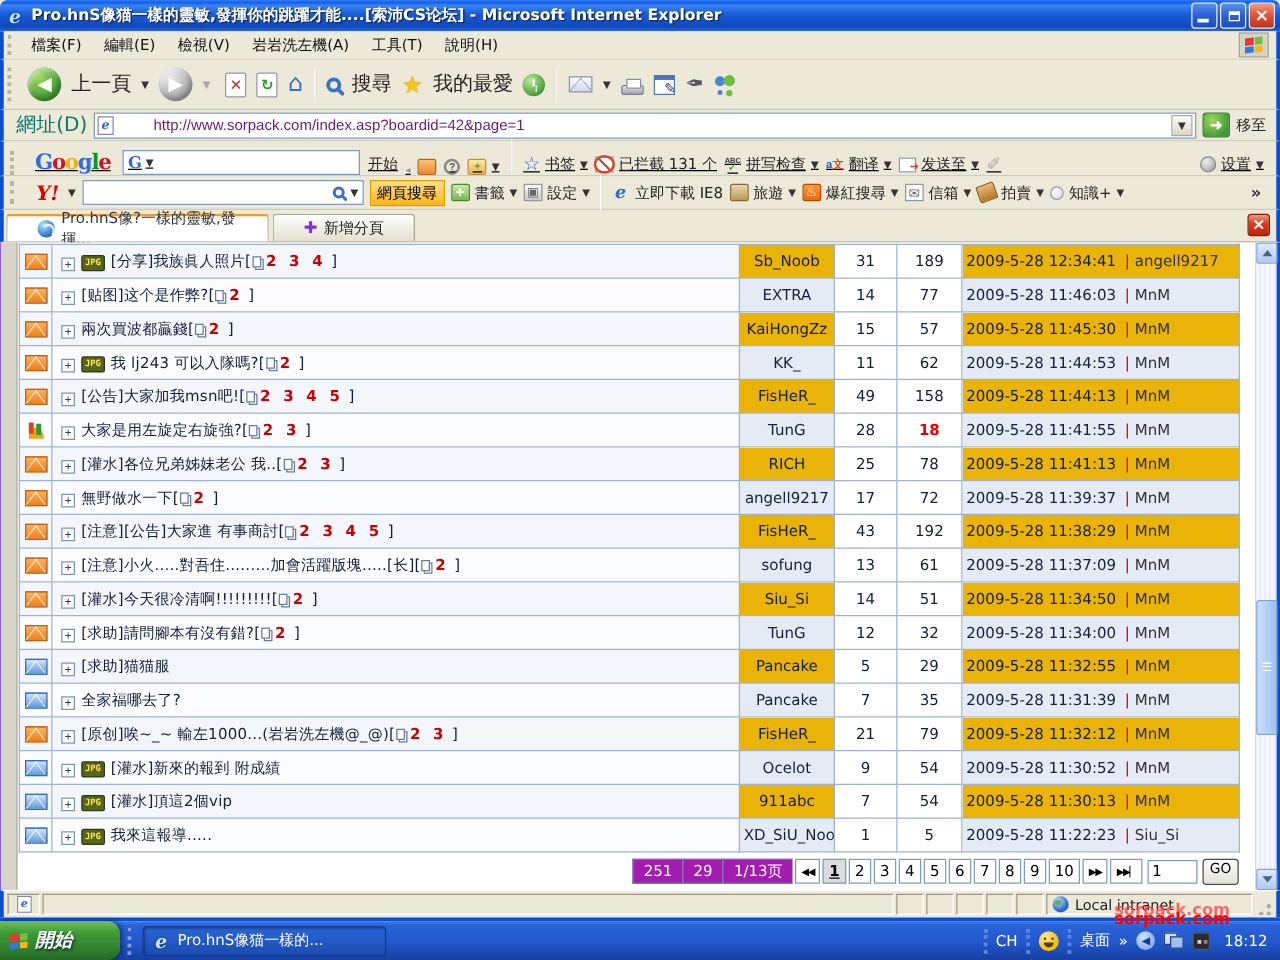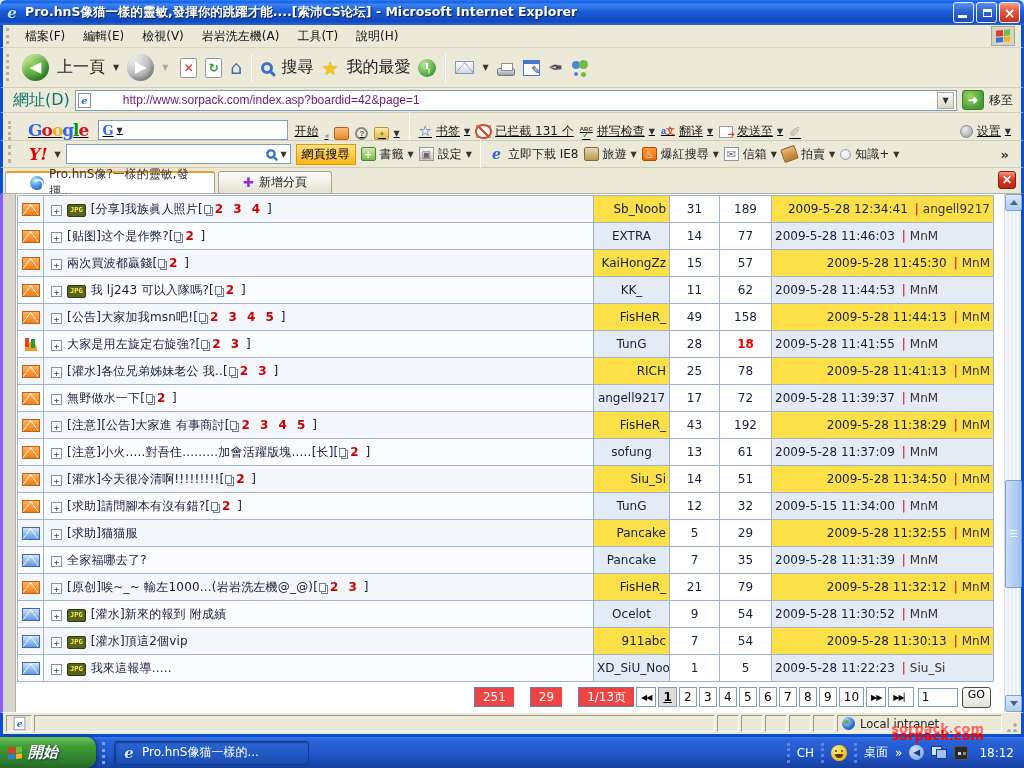--- a/index.html
+++ b/index.html
@@ -118,33 +118,33 @@
   .tab { height:22px; display:flex; align-items:center; gap:5px; padding:0 24px; font-size:12px; border:1px solid #a8a494; border-bottom:0; border-radius:3px 3px 0 0; }
   .tab.active { background:#fff; border-top:2px solid #f59a23; width:210px; color:#333; }
   .tab.newtab { background:linear-gradient(#fdfdfd,#e4e0d0); color:#222; }
   .swirl { width:14px; height:14px; border-radius:50%; background:radial-gradient(circle at 35% 30%,#aee,#2a6bd4 70%); position:relative; flex:none; }
   .swirl::after { content:""; position:absolute; left:3px; top:3px; width:7px; height:7px; border:2px solid rgba(255,255,255,.85); border-left-color:transparent; border-bottom-color:transparent; border-radius:50%; }
   .plus { color:#8a2be2; font-weight:bold; font-size:13px; }
   .tab-close { position:absolute; right:5px; top:3px; width:18px; height:18px; border-radius:3px; border:1px solid #8a1a0a;
     background:linear-gradient(#f09a80,#d83820 45%,#b82810); color:#fff; font:bold 12px/16px sans-serif; text-align:center; }
 
   
-  #content { height:518px; background:#fff; position:relative; border-left:3px solid #8b5cf6; border-right:3px solid #0a4fd0; }
+  #content { height:518px; background:#fff; position:relative; border-left:1px solid #8b5cf6; border-right:3px solid #0a4fd0; }
   #menubar,#toolbar,#addressbar,#googlebar,#yahoobar,#tabbar,#statusbar { border-left:3px solid #0a4fd0; border-right:3px solid #0a4fd0; }
   .left-strip { position:absolute; left:0; top:0; bottom:0; width:13px; background:#d7d4cb; border-right:1px solid #b2aea0; }
 
   table.threads { position:absolute; left:14px; top:1px; border-collapse:collapse; table-layout:fixed; width:976px; }
   table.threads td { border:1px solid #9fb3d1; height:27px; font-size:12px; color:#14203a; overflow:hidden; white-space:nowrap; padding:0 3px; }
   td.c-icon { width:26px; text-align:center; }
   td.c-title { width:550px; }
   td.c-author { width:76px; text-align:center; }
   td.c-replies { width:50px; text-align:center; background:#fff !important; }
   td.c-views { width:52px; text-align:center; background:#fff !important; }
   td.c-last { width:222px; padding-left:8px; }
-  tr.odd td.c-author, tr.odd td.c-last { background:#fde047;text-align:right; }
+  tr.odd td.c-author, tr.odd td.c-last { background:#eab308; }
   tr.even td.c-author, tr.even td.c-last { background:#e4ebf5; }
   tr.odd td.c-icon, tr.odd td.c-title { background:#f3f6fb; }
   tr.even td.c-icon, tr.even td.c-title { background:#fafcff; }
   td.c-views.hot { color:#e00; font-weight:bold; }
   .expand { display:inline-block; width:11px; height:11px; border:1px solid #7b96b5; background:#fff; color:#345;
     font:9px/10px "DejaVu Sans Mono",monospace; text-align:center; margin:0 5px 0 4px; vertical-align:-1px; }
   .expand::before { content:"+"; }
   .env { display:inline-block; width:18px; height:13px; border:1px solid #b8651a; background:linear-gradient(#ffb05c,#f07f17); position:relative; vertical-align:middle; }
   .env::before { content:""; position:absolute; inset:0;
     background:linear-gradient(to bottom right,transparent 45%,rgba(255,255,255,.95) 47%,transparent 56%) left top/52% 100% no-repeat,
@@ -157,21 +157,21 @@
   .jpgicon::before { content:"JPG"; }
   .t-title { letter-spacing:0.2px; }
   .pgwrap { color:#14203a; }
   .pgicon { display:inline-block; width:7px; height:9px; background:#fff; border:1px solid #667a99; box-shadow:2px 2px 0 -1px #fff,2px 2px 0 #667a99; margin:0 4px 0 1px; vertical-align:-1px; }
   .pgnums { color:#cc0000; font-weight:bold; letter-spacing:3px; }
   .d-sep { color:#cc0000; padding:0 4px 0 7px; }
   .byname { color:#333; }
 
   
   #pagebar { position:absolute; right:30px; top:492px; height:22px; display:flex; align-items:center; gap:0; font-size:12px; }
-  .stat { background:#ef4444; color:#fff; padding:2px 8px; height:20px; display:flex; align-items:center; border:1px solid #5c7fae; border-right:0;margin-left:16px; }
+  .stat { background:#a21caf; color:#fff; padding:2px 8px; height:20px; display:flex; align-items:center; border:1px solid #5c7fae; border-right:0; }
   .stat:last-of-type { border-right:1px solid #5c7fae; margin-right:4px; }
   .pbox { background:#fff; border:1px solid #7f9db9; height:20px; min-width:18px; display:inline-flex; align-items:center; justify-content:center; padding:0 4px; margin-left:2px; color:#000; }
   .pbox.cur { background:#dcdcdc; font-weight:bold; text-decoration:underline; }
   .pbox.arrow { font-size:8px; letter-spacing:-1px; font-weight:bold; }
   .jump { width:40px; height:19px; border:1px solid #7f9db9; font-size:12px; padding-left:3px; margin-left:4px; font-family:inherit; }
   .gobtn { height:21px; border:1px solid #4a4a42; border-radius:3px; background:linear-gradient(#fff,#e2e0d8); font-size:11px; padding:0 5px; margin-left:4px; }
 
   
   .vscroll { position:absolute; right:0; top:0; bottom:0; width:17px; background:#f2f4fb;
     background-image:repeating-linear-gradient(90deg,#f6f7fd 0 2px,#e9edf8 2px 4px); border-left:1px solid #d8dce8; }
@@ -568,21 +568,21 @@
       </tr>
           <tr class="even">
         <td class="c-icon"><span class="env"></span></td>
         <td class="c-title">
           <span class="expand"></span><span class="t-title">[求助]請問腳本有沒有錯?</span><span class="pgwrap">[<span class="pgicon"></span><span class="pgnums">2</span> ]</span>
         </td>
         <td class="c-author">TunG</td>
         <td class="c-replies">12</td>
         <td class="c-views">32</td>
         <td class="c-last">
-          <span class="d">2009-5-15 11:34:00</span><span class="d-sep">|</span><span class="byname">MnM</span>
+          <span class="d">2009-5-28 11:34:00</span><span class="d-sep">|</span><span class="byname">MnM</span>
         </td>
       </tr>
           <tr class="odd">
         <td class="c-icon"><span class="env blue"></span></td>
         <td class="c-title">
           <span class="expand"></span><span class="t-title">[求助]猫猫服</span>
         </td>
         <td class="c-author">Pancake</td>
         <td class="c-replies">5</td>
         <td class="c-views">29</td>

